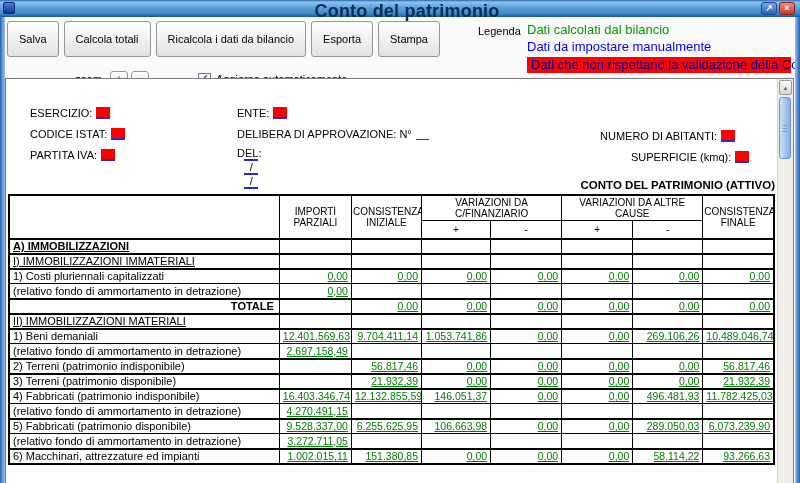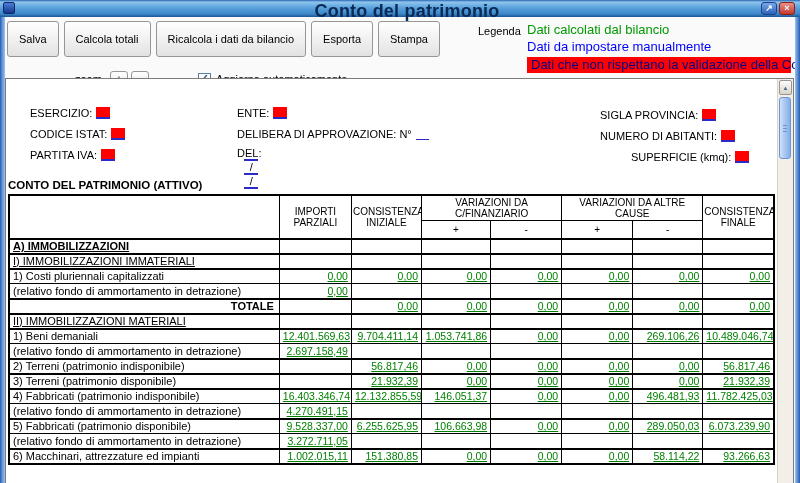--- a/index.html
+++ b/index.html
@@ -59,21 +59,21 @@
   .form-row { position:absolute; display:flex; align-items:center; font-size:11px; height:15px;
     white-space:nowrap; color:#000; }
   .form-row .lab { margin-right:4px; }
   .red-field { display:inline-block; width:14px; height:12px; background:var(--invalid,#ff0000);
     border-bottom:2px solid var(--underline,#2a2ac8); }
   .blank-field { display:inline-block; width:13px; height:12px;
     border-bottom:1px solid var(--underline,#2a2ac8); }
   .slash { margin:0 1px; }
 
   
-  .table-title { position:absolute; left:2px; top:100px; width:767px; text-align:left;
+  .table-title { position:absolute; left:2px; top:100px; width:767px; text-align:right;
     font-weight:bold; font-size:11.5px; color:#000; }
   table.patrimonio { position:absolute; left:2px; top:115px; width:767px;
     border-collapse:collapse; table-layout:fixed; border:2px solid #000; }
   .patrimonio th, .patrimonio td { border:1px solid #000; overflow:hidden; white-space:nowrap; }
   .patrimonio th { font-weight:normal; font-size:10px; line-height:11px; text-align:center;
     height:18px; padding:1px 1px; white-space:normal; }
   .patrimonio td { height:15px; padding:0 3px; font-size:11px; }
   .patrimonio td.label-cell { text-align:left; }
   .patrimonio td.value-cell { text-align:right; }
   .patrimonio .val { color:var(--calc,#008000); text-decoration:underline; font-size:10.5px; }
@@ -165,24 +165,20 @@
     </div>
     <div class="form-row" style="left:231px;top:68px;flex-direction:column;">
       <span class="lab">DEL:</span>
       <span class="red-field"></span>
       <span class="slash">/</span>
       <span class="red-field"></span>
       <span class="slash">/</span>
       <span class="red-field"></span>
     </div>
 
-    <div class="form-row" style="left:594px;top:28px;">
-      <span class="lab">SIGLA PROVINCIA:</span>
-      <span class="red-field"></span>
-    </div>
     <div class="form-row" style="left:594px;top:49px;">
       <span class="lab">NUMERO DI ABITANTI:</span>
       <span class="red-field"></span>
     </div>
     <div class="form-row" style="left:594px;top:70px;margin-left:31px;">
       <span class="lab">SUPERFICIE (kmq):</span>
       <span class="red-field"></span>
     </div>
 
     <div class="table-title">CONTO DEL PATRIMONIO (ATTIVO)</div>

